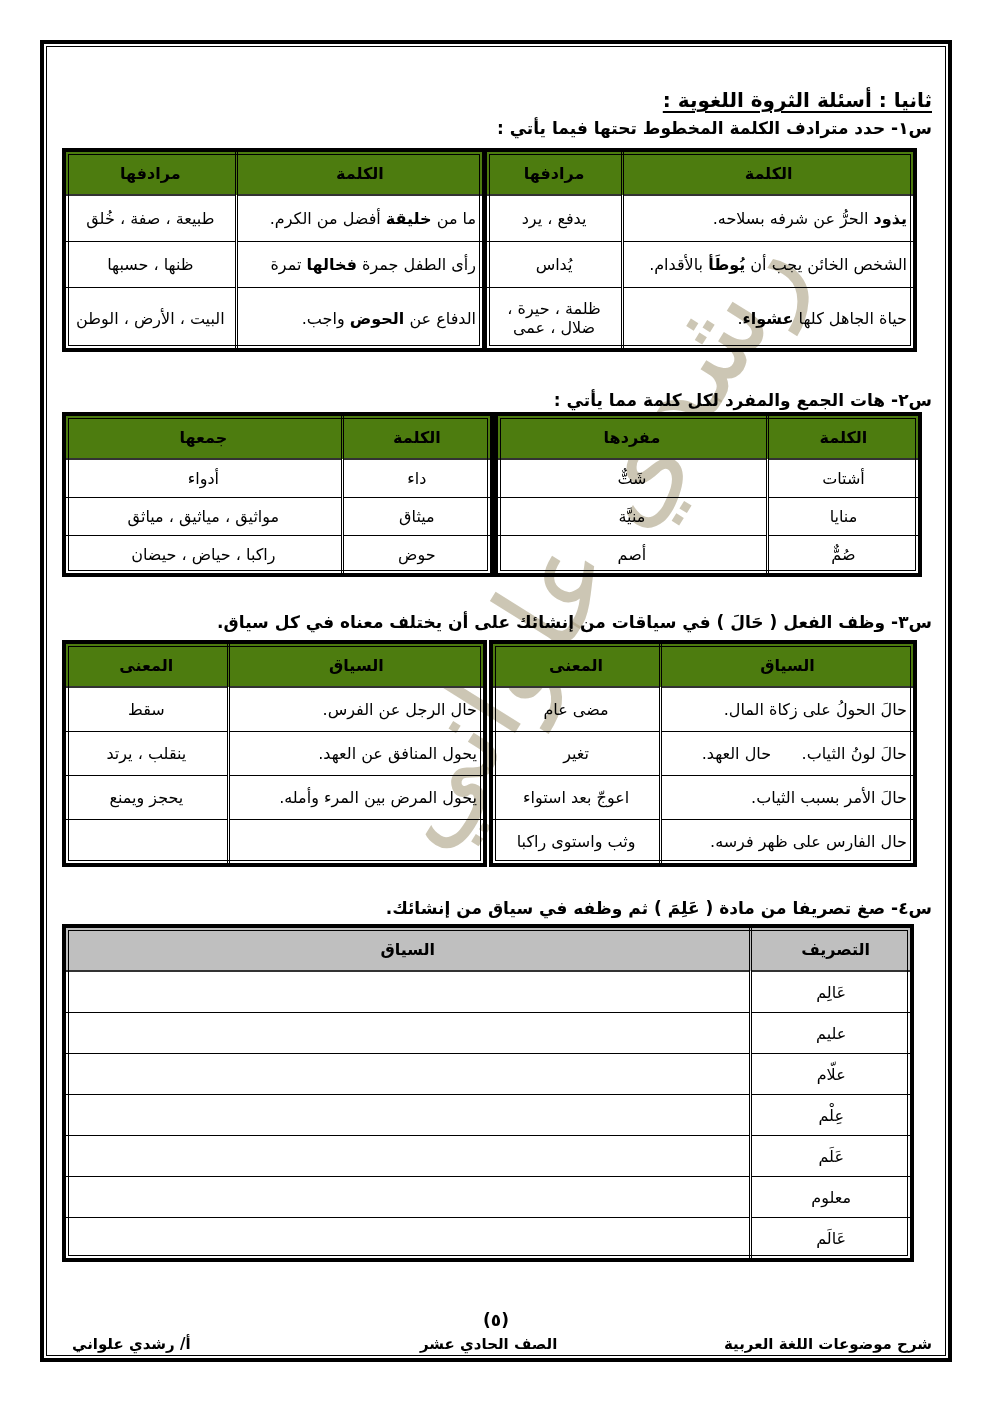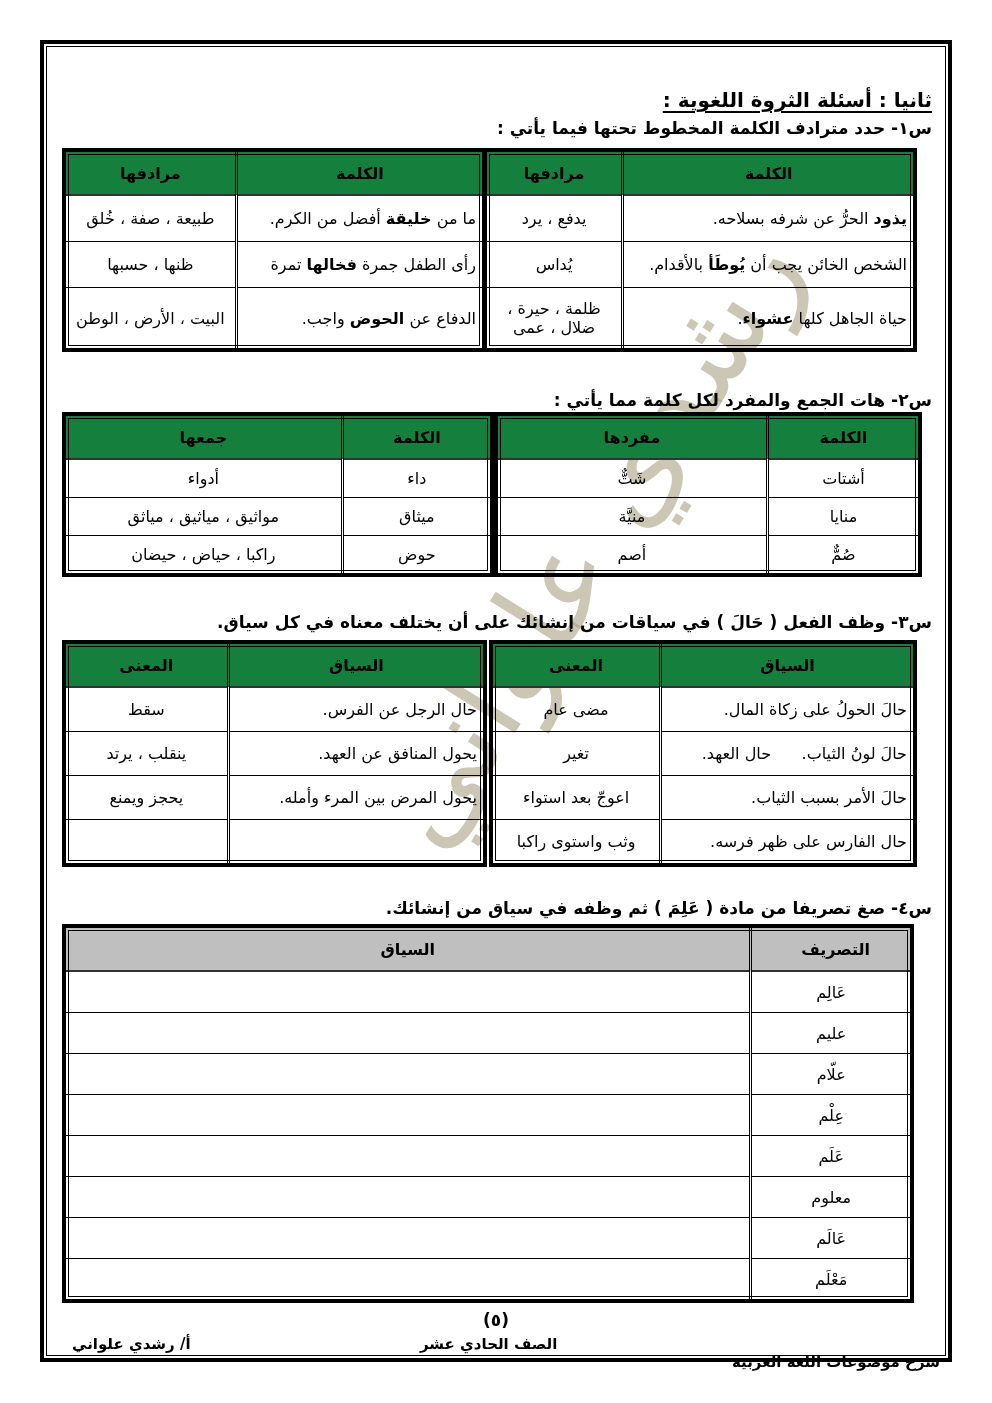--- a/index.html
+++ b/index.html
@@ -14,21 +14,21 @@
     .section-title { position: absolute; right: 60px; top: 64px; font-size: 20px; font-weight: bold;
                      text-decoration: underline; text-underline-offset: 4px; white-space: nowrap; margin-top: 24px; }
     .question { position: absolute; right: 60px; font-size: 17px; font-weight: bold; white-space: nowrap; margin-top: 12px; }
     .q1 { top: 106px; }
     .q2 { top: 378px; }
     .q3 { top: 600px; }
     .q4 { top: 886px; }
 
     table { border-collapse: collapse; position: absolute; direction: rtl; }
     .tbl { border: 4px solid #000; outline: 1px solid #000; outline-offset: -7px; }
-    th { background: #15803d; font-weight: bold; font-size: 16px; height: 40px;
+    th { background: #4d7c0f; font-weight: bold; font-size: 16px; height: 40px;
          border: 1px solid #444; border-bottom: 2px solid #333; }
     td { border: 1px solid #000; font-size: 16px; text-align: center; padding: 0 6px; }
     td.ctx { text-align: right; }
     .u { font-weight: bold; text-underline-offset: 3px; }
 
     
     #t1a { right: 75px; top: 148px; width: 434px; }
     #t1b { left: 62px; top: 148px; width: 424px; }
     #t1a td, #t1b td { height: 45px; }
     #t1a tr.tall td, #t1b tr.tall td { height: 60px; }
@@ -49,21 +49,21 @@
     #t4 td { height: 40px; }
 
     .sep { border-left: 3px double #000; }
 
     .watermark { position: absolute; left: 240px; top: 470px; font-size: 120px; font-family: "DejaVu Serif", serif;
                  color: rgba(170,160,130,0.6); transform: rotate(-58deg); transform-origin: center;
                  white-space: nowrap; pointer-events: none; }
 
     .page-number { position: absolute; left: 0; right: 0; top: 1310px; text-align: center; font-weight: bold; font-size: 17px; }
     .footer { position: absolute; top: 1335px; font-weight: bold; font-size: 15px; white-space: nowrap; }
-    .footer-right { right: 52px; margin-top: 18px; }
+    .footer-right { right: 60px; }
     .footer-center { left: 420px; }
     .footer-left { left: 72px; }
   </style>
 </head>
 <body>
 
 <div class="page-frame"></div>
 
 <div class="watermark">رشدي علواني</div>
 
@@ -266,23 +266,19 @@
         <td></td>
       </tr>
   <tr>
         <td class="sep">معلوم</td>
         <td></td>
       </tr>
   <tr>
         <td class="sep">عَالَم</td>
         <td></td>
       </tr>
-  <tr>
-        <td class="sep">مَعْلَم</td>
-        <td></td>
-      </tr>
 </tbody>
   </table>
 
 <div class="page-number">(٥)</div>
 <div class="footer footer-right">شرح موضوعات اللغة العربية</div>
 <div class="footer footer-center">الصف الحادي عشر</div>
 <div class="footer footer-left">أ/ رشدي علواني</div>
 
 </body></html>

